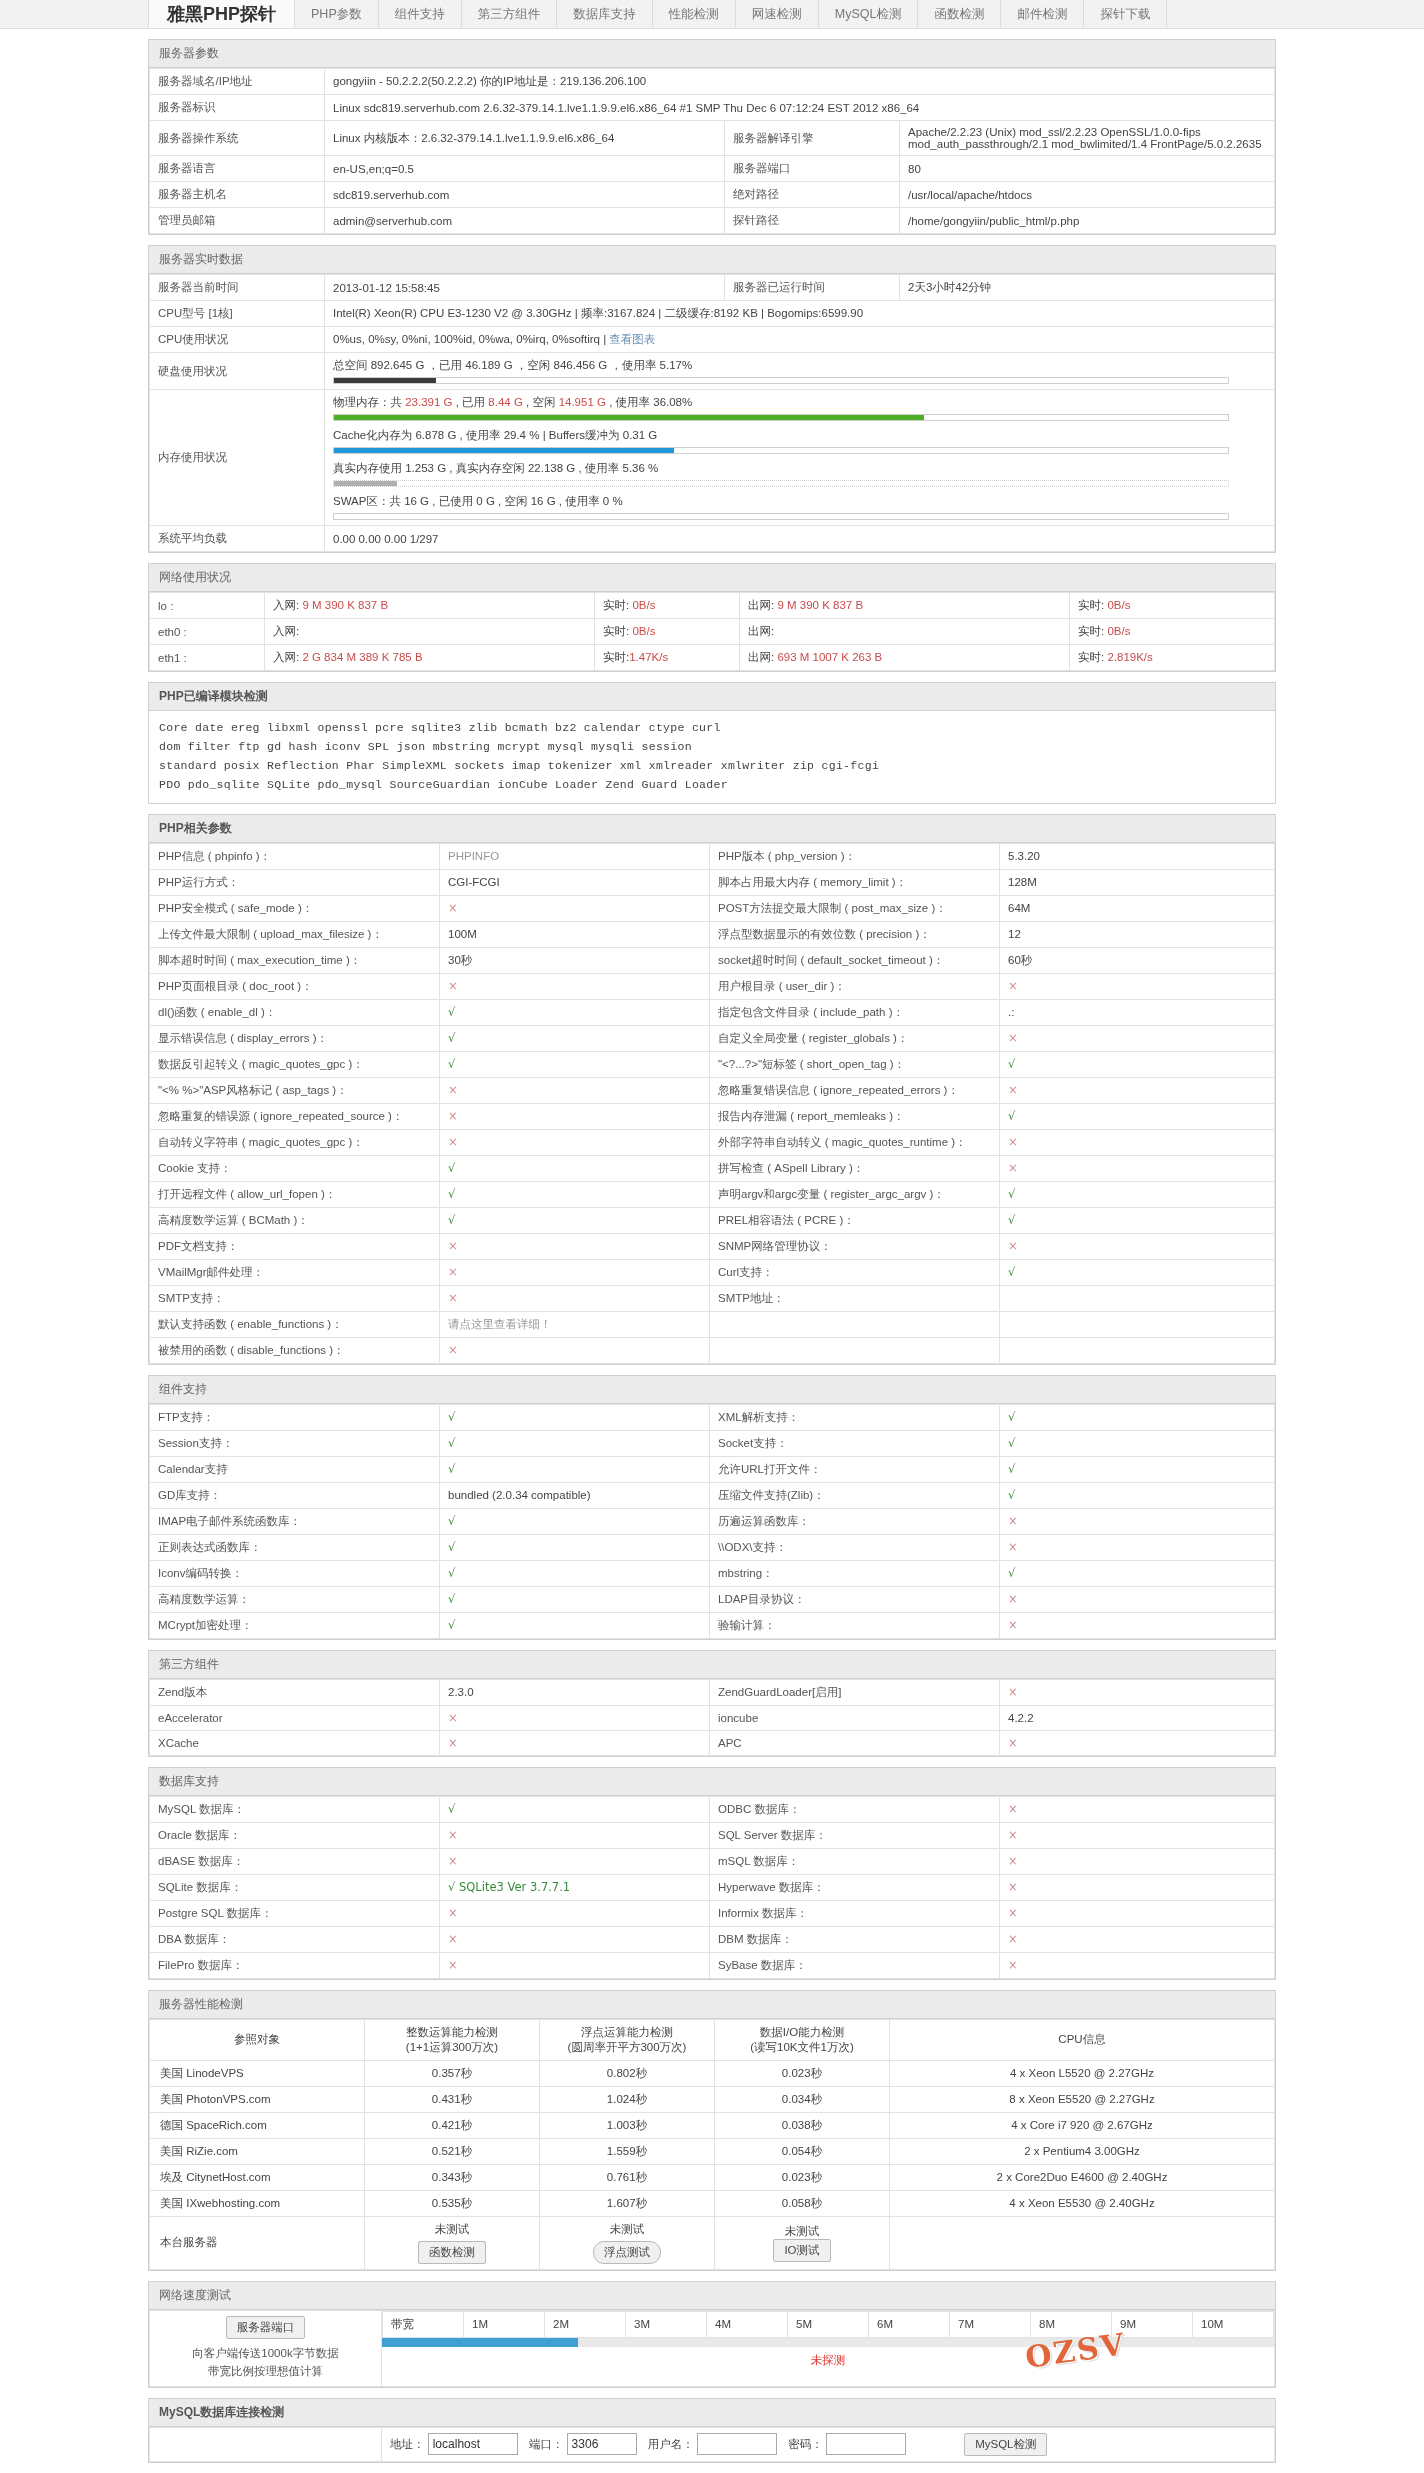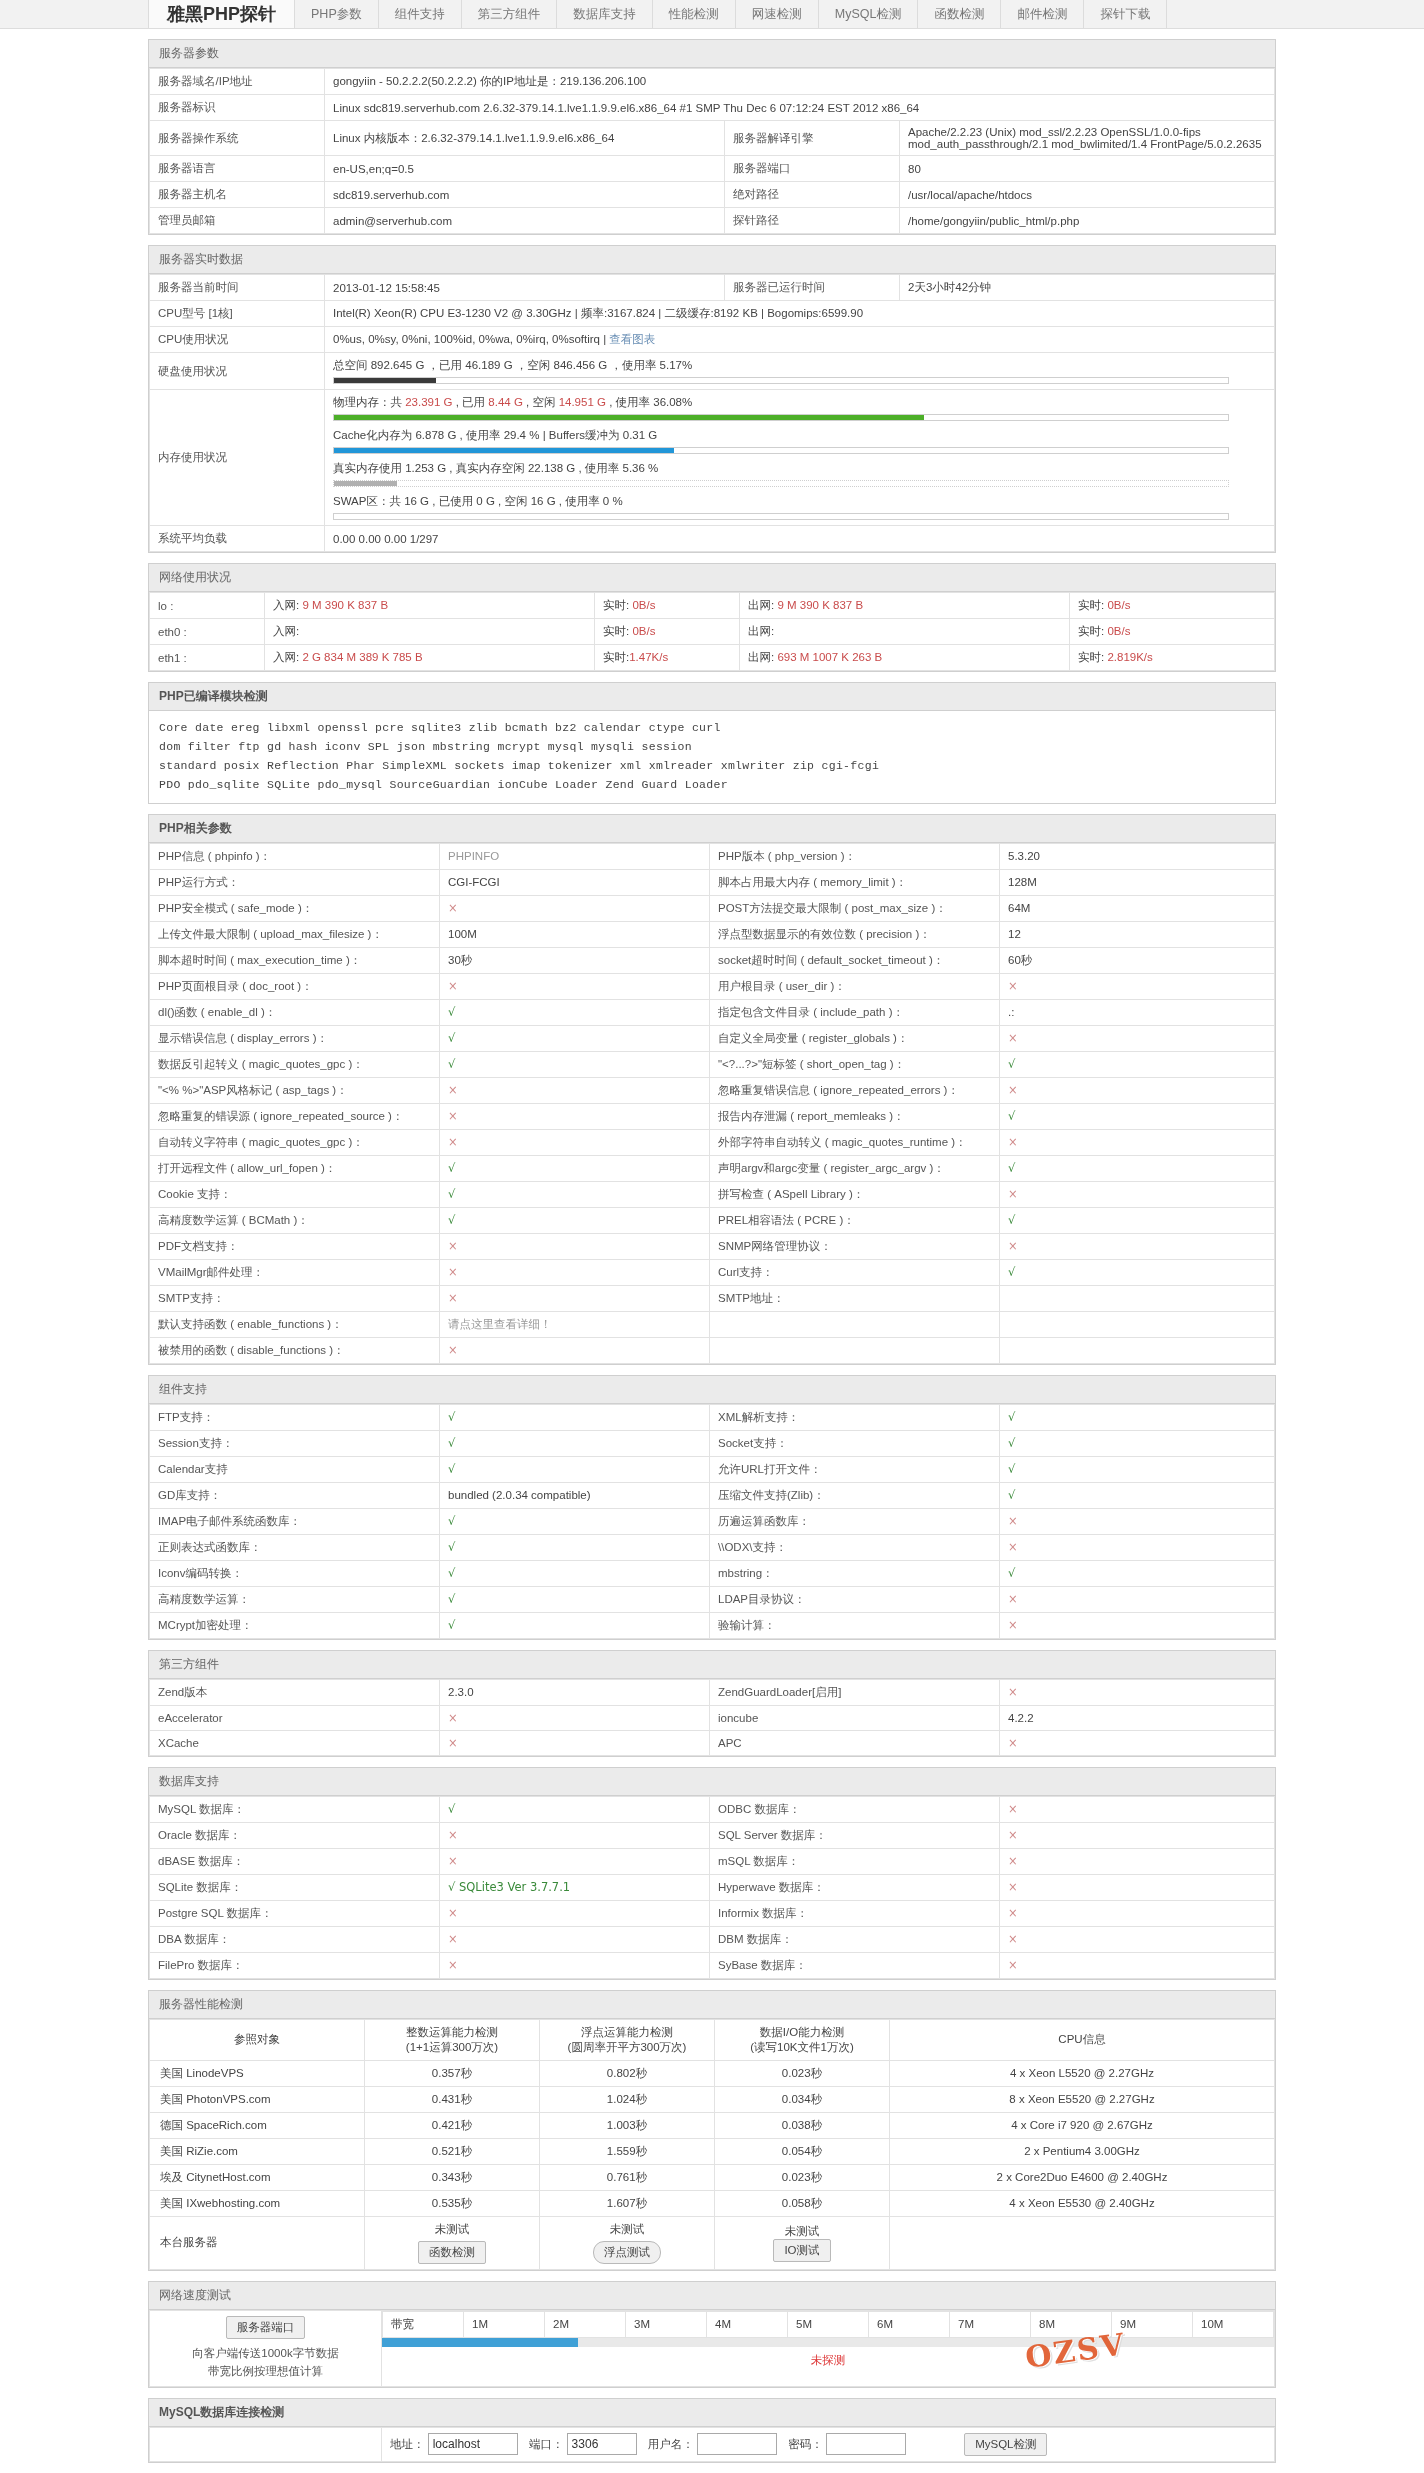--- a/index.html
+++ b/index.html
@@ -372,30 +372,30 @@
               <td class="lbl">报告内存泄漏 ( report_memleaks )：</td>
               <td><span class="ok">√</span></td>
             </tr>
             <tr>
               <td class="lbl">自动转义字符串 ( magic_quotes_gpc )：</td>
               <td><span class="no">×</span></td>
               <td class="lbl">外部字符串自动转义 ( magic_quotes_runtime )：</td>
               <td><span class="no">×</span></td>
             </tr>
             <tr>
+              <td class="lbl">Cookie 支持：</td>
+              <td><span class="ok">√</span></td>
+              <td class="lbl">拼写检查 ( ASpell Library )：</td>
+              <td><span class="no">×</span></td>
+            </tr>
+            <tr>
               <td class="lbl">打开远程文件 ( allow_url_fopen )：</td>
               <td><span class="ok">√</span></td>
               <td class="lbl">声明argv和argc变量 ( register_argc_argv )：</td>
               <td><span class="ok">√</span></td>
-            </tr>
-            <tr>
-              <td class="lbl">Cookie 支持：</td>
-              <td><span class="ok">√</span></td>
-              <td class="lbl">拼写检查 ( ASpell Library )：</td>
-              <td><span class="no">×</span></td>
             </tr>
             <tr>
               <td class="lbl">高精度数学运算 ( BCMath )：</td>
               <td><span class="ok">√</span></td>
               <td class="lbl">PREL相容语法 ( PCRE )：</td>
               <td><span class="ok">√</span></td>
             </tr>
             <tr>
               <td class="lbl">PDF文档支持：</td>
               <td><span class="no">×</span></td>

